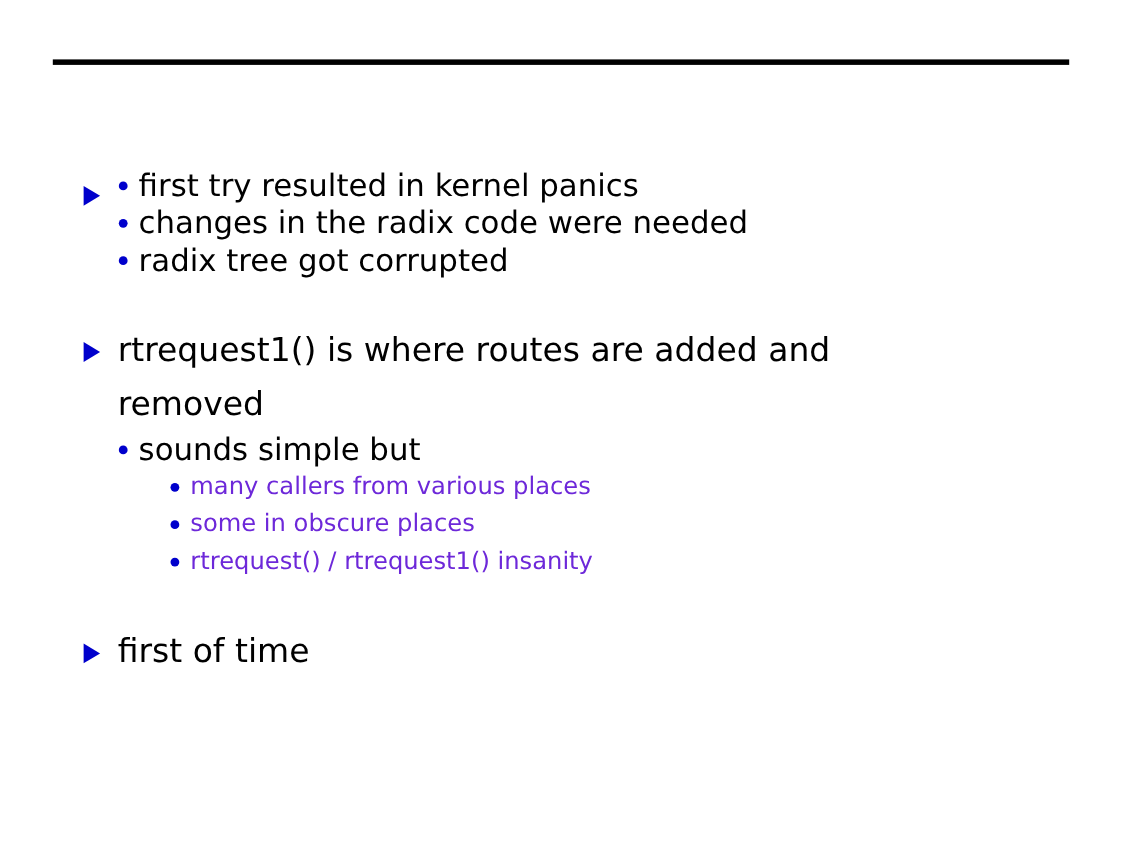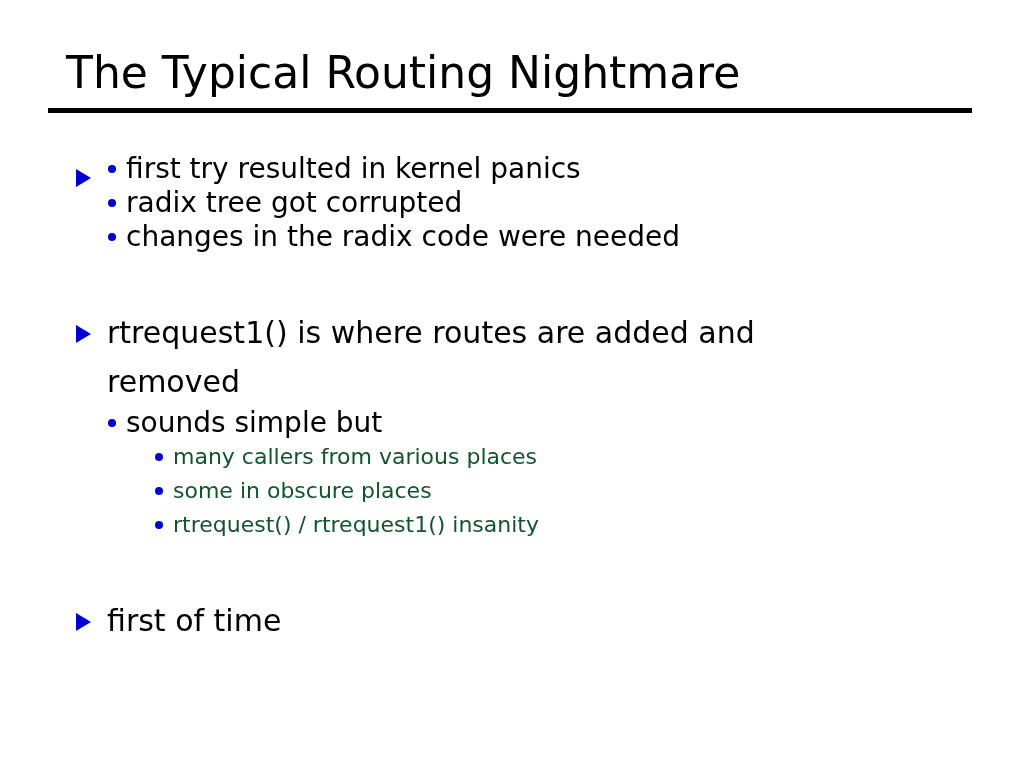--- a/index.html
+++ b/index.html
@@ -52,21 +52,21 @@
     position: absolute;
     left: 0px;
     top: 152px;
     width: 1024px;
   }
 
   .blk {
     display: block;
   }
   .blk + .blk {
-    margin-top: 54px;
+    margin-top: 40px;
   }
 
   
   .lvl1 {
     position: relative;
     padding-left: 107px;
     padding-right: 160px;
     font-size: 30px;
     line-height: 49px;
     color: #000000;
@@ -99,21 +99,21 @@
     border-radius: 50%;
     background: #0000cc;
   }
 
   
   .lvl3 {
     position: relative;
     padding-left: 173px;
     font-size: 22px;
     line-height: 34px;
-    color: #14532d;
+    color: #6d28d9;
   }
   .lvl3 .marker-dot {
     position: absolute;
     left: 155px;
     top: 13px;
     width: 8px;
     height: 8px;
     border-radius: 50%;
     background: #0000cc;
   }
@@ -121,41 +121,40 @@
   .txt {
     display: inline;
   }
 </style>
 </head>
 <body>
 
 <div class="slide">
 
   <div class="title-block">
-    <div class="slide-title">The Typical Routing Nightmare</div>
     <div class="title-rule"></div>
   </div>
 
   <div class="body-block">
 
     <div class="blk">
       <div class="lvl1">
         <span class="marker-tri"></span>
       </div>
       <div class="lvl2">
         <span class="marker-dot"></span>
         <span class="txt">first try resulted in kernel panics</span>
       </div>
       <div class="lvl2">
         <span class="marker-dot"></span>
-        <span class="txt">radix tree got corrupted</span>
+        <span class="txt">changes in the radix code were needed</span>
       </div>
       <div class="lvl2">
         <span class="marker-dot"></span>
-        <span class="txt">changes in the radix code were needed</span>
+        <span class="txt">radix tree got corrupted</span>
       </div>
     </div>
 
     <div class="blk">
       <div class="lvl1">
         <span class="marker-tri"></span>
         <span class="txt">rtrequest1() is where routes are added and removed</span>
       </div>
       <div class="lvl2">
         <span class="marker-dot"></span>

